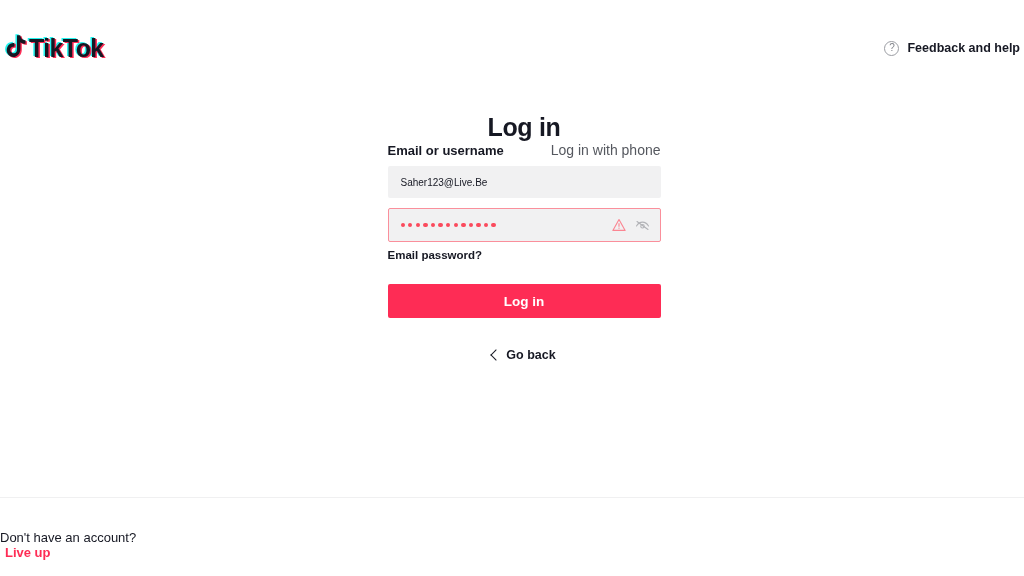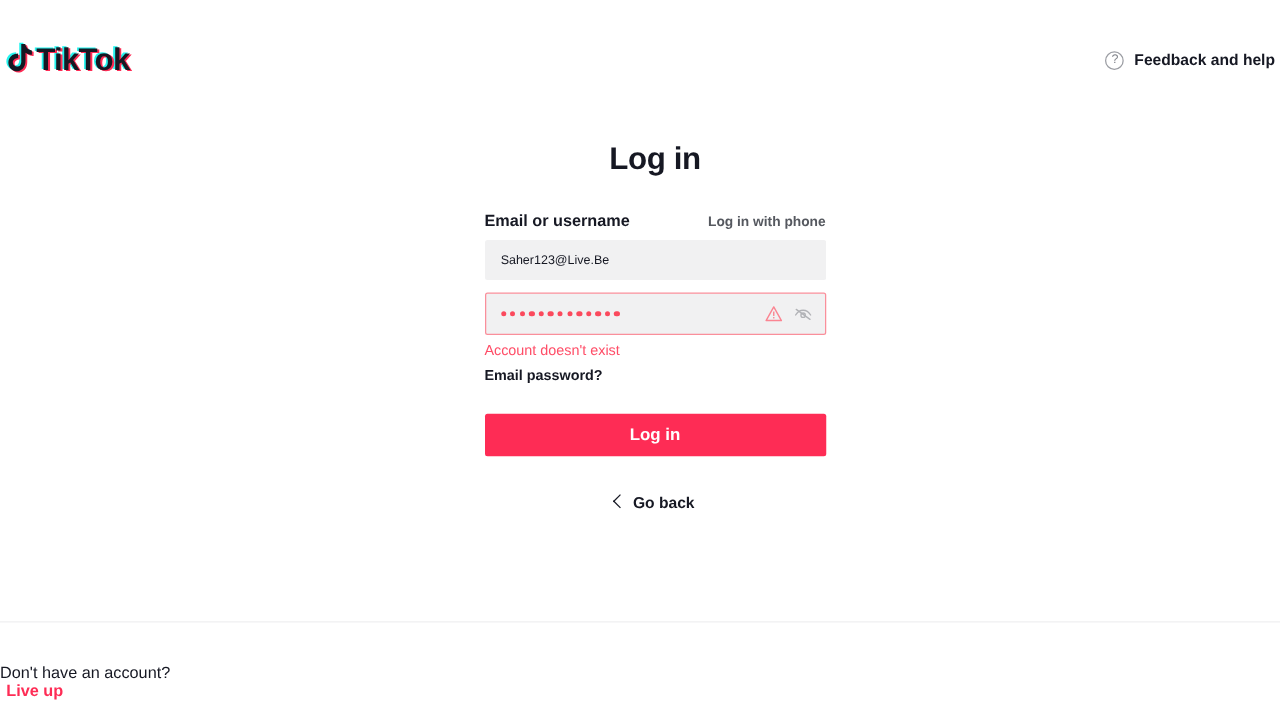--- a/index.html
+++ b/index.html
@@ -107,33 +107,32 @@
     font-weight: 700;
     text-align: center;
     letter-spacing: -0.3px;
     color: #161823;
     margin: 16px 0 0 0;
     line-height: 1.2;
   }
 
   .field-header {
     display: flex;
-    align-items: flex-end;
+    align-items: center;
     justify-content: space-between;
-    margin-top: 26px;
     height: 16px;
   }
   .field-label {
     font-size: 13px;
     font-weight: 700;
     color: #161823;
   }
   .phone-link {
-    font-size: 11px;
-    font-weight: 700;
+    font-size: 14px;
+    font-weight: 400;
     color: #55585f;
     cursor: pointer;
   }
 
   .input-wrap {
     position: relative;
     margin-top: 8px;
     height: 32px;
     background: #f1f1f2;
     border: 1px solid transparent;
@@ -340,21 +339,20 @@
         <span class="eye-icon">
           <svg viewBox="0 0 18 18" width="15" height="15" aria-hidden="true">
             <path d="M1.8 9.6C3.6 6.6 6.1 5 9 5s5.4 1.6 7.2 4.6" fill="none" stroke="#8b8d93" stroke-width="1.3" stroke-linecap="round"></path>
             <circle cx="9" cy="9.8" r="2.1" fill="none" stroke="#8b8d93" stroke-width="1.3"></circle>
             <path d="M2.4 4.2 15.6 13.8" stroke="#8b8d93" stroke-width="1.3" stroke-linecap="round"></path>
           </svg>
         </span>
       </div>
     </div>
 
-    <div class="error-msg">Account doesn't exist</div>
     <div class="forgot">Email password?</div>
 
     <button class="login-btn">Log in</button>
 
     <div class="go-back">
       <span class="chev"></span>
       <span>Go back</span>
     </div>
 
   </div>

